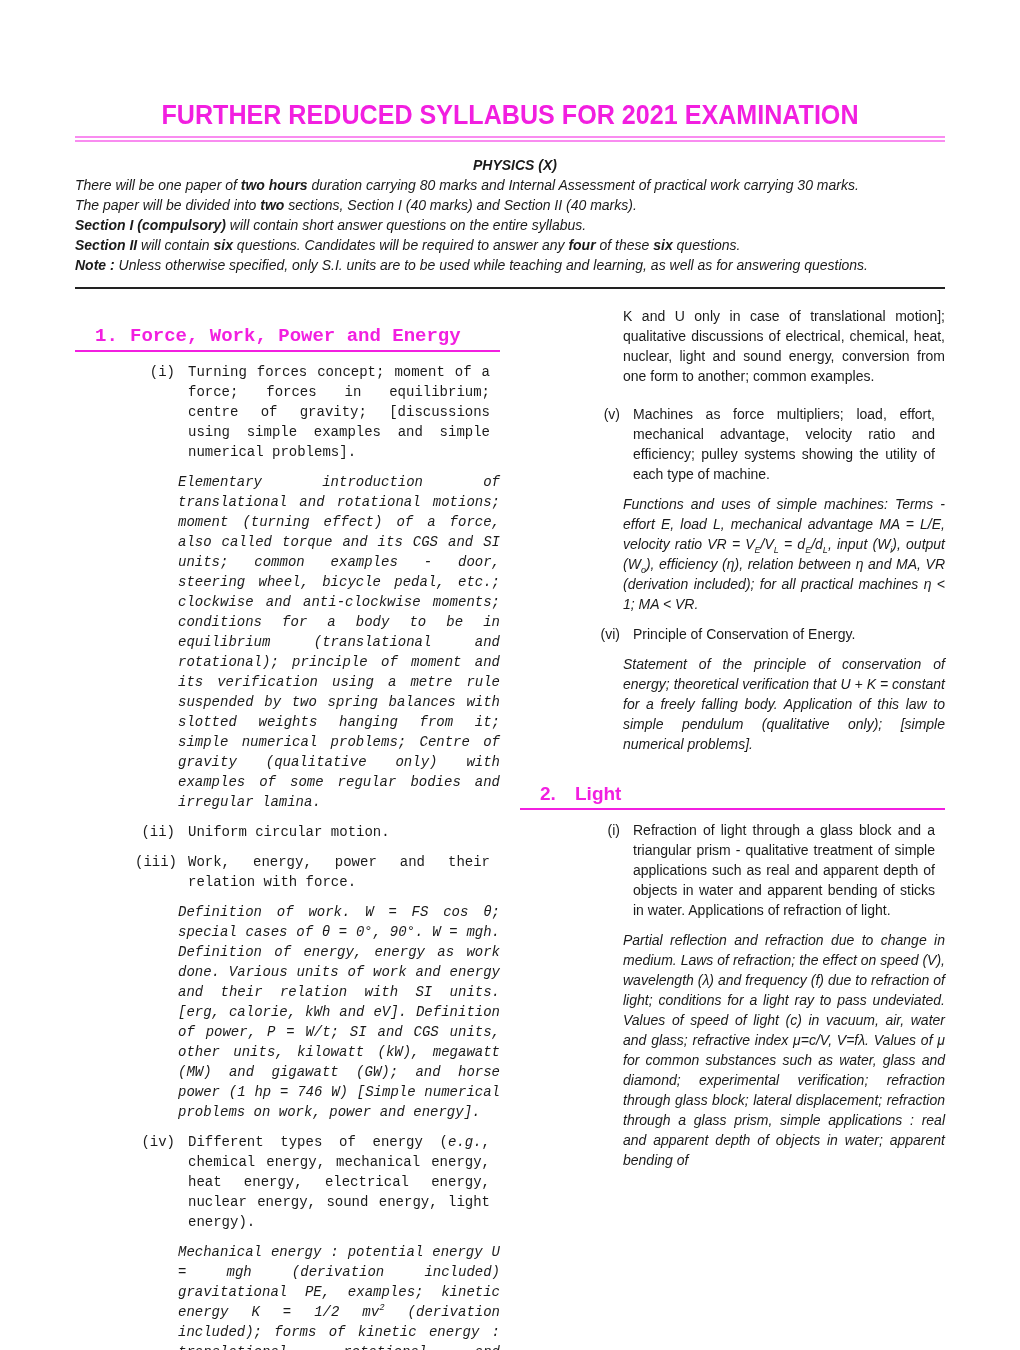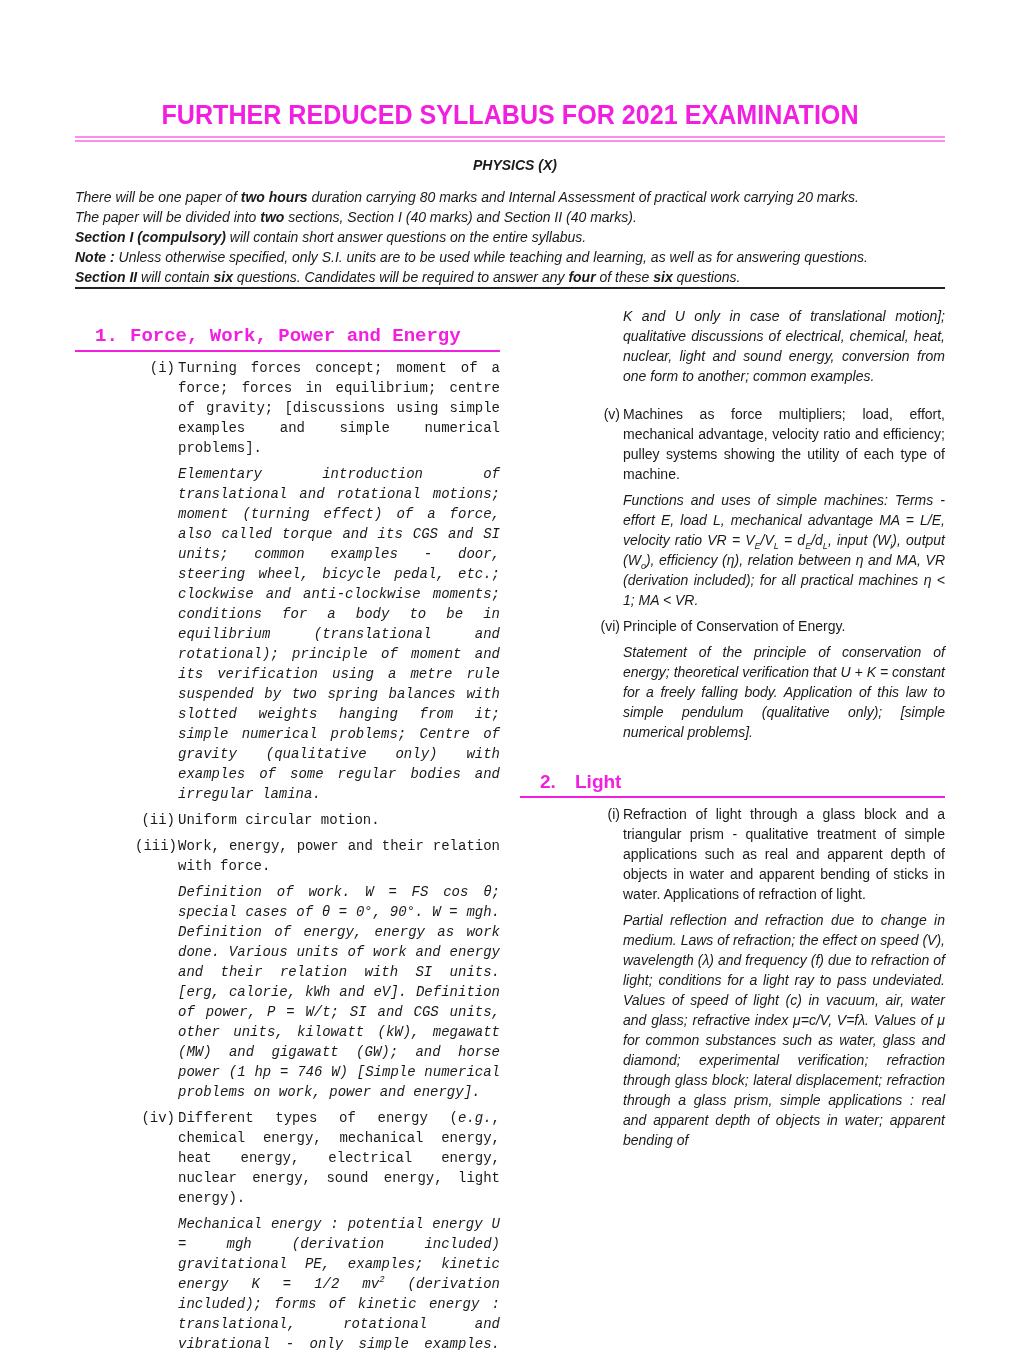--- a/index.html
+++ b/index.html
@@ -5,52 +5,52 @@
   html, body { margin: 0; padding: 0; background: #ffffff; }
   body { width: 1020px; height: 1350px; position: relative; overflow: hidden;
          font-family: "Liberation Sans", sans-serif; color: #1a1a1a; }
   .title { position: absolute; top: 100px; left: 0; width: 1020px; text-align: center;
            font-family: "Liberation Sans", sans-serif; font-weight: bold; font-size: 27px;
            color: #f21fe0; letter-spacing: 0px; transform: scaleX(0.93); transform-origin: center; }
   .title-rule1 { position: absolute; top: 136px; left: 75px; width: 870px; height: 2px; background: #f98cf0; }
   .title-rule2 { position: absolute; top: 140px; left: 75px; width: 870px; height: 2px; background: #f98cf0; }
   .intro { position: absolute; top: 155px; left: 75px; width: 880px; font-style: italic;
            font-size: 14px; line-height: 20px; }
-  .intro .subject { text-align: center; font-weight: bold; margin-bottom: 12px; }
+  .intro .subject { text-align: center; font-weight: bold; margin-bottom: 0px; }
   .intro p { margin: 0; white-space: nowrap; }
   .intro b { font-weight: bold; }
   .main-rule { position: absolute; top: 287px; left: 75px; width: 870px; height: 2px; background: #222; }
   .col { position: absolute; width: 425px; font-size: 14px; line-height: 20px; }
   .col-left { left: 75px; top: 324px; font-family: Liberation Mono, monospace; }
   .col-right { left: 520px; top: 306px; }
   .sec-head { color: #f21fe0; font-weight: bold; font-size: 19px; border-bottom: 2px solid #f21fe0;
               padding: 0 0 2px 20px; margin-bottom: 6px; height: 24px; line-height: 24px; }
   .sec-head .num { display: inline-block; width: 35px; }
   .item { position: relative; padding-left: 103px; margin-bottom: 6px; text-align: justify; }
   .item .roman { position: absolute; left: 60px; width: 40px; text-align: right; top: 0; }
-  .item .desc { margin: 0; }
+  .item .desc { margin: 10px; }
   .item .detail { margin: 6px 0 0 0; font-style: italic; text-align: justify; }
-  .cont { padding-left: 103px; font-style: italic; text-align: justify; margin-bottom: 18px; }
+  .cont { padding-left: 103px; text-align: justify; margin-bottom: 18px; }
   sub { font-size: 9px; line-height: 0; }
   sup { font-size: 9px; line-height: 0; }
 </style>
 </head>
 <body>
 
 <div class="title">FURTHER REDUCED SYLLABUS FOR 2021 EXAMINATION</div>
 <div class="title-rule1"></div>
 <div class="title-rule2"></div>
 
 <div class="intro">
   <p class="subject">PHYSICS (X)</p>
-  <p><span>There will be one paper of </span><b>two hours</b><span> duration carrying 80 marks and Internal Assessment of practical work carrying 20 marks.</span></p>
+  <p><span>There will be one paper of </span><b>two hours</b><span> duration carrying 80 marks and Internal Assessment of practical work carrying 30 marks.</span></p>
   <p><span>The paper will be divided into </span><b>two</b><span> sections, Section I (40 marks) and Section II (40 marks).</span></p>
   <p><b>Section I (compulsory)</b><span> will contain short answer questions on the entire syllabus.</span></p>
+  <p><b>Section II</b><span> will contain </span><b>six</b><span> questions. Candidates will be required to answer any </span><b>four</b><span> of these </span><b>six</b><span> questions.</span></p>
   <p><b>Note :</b><span> Unless otherwise specified, only S.I. units are to be used while teaching and learning, as well as for answering questions.</span></p>
-  <p><b>Section II</b><span> will contain </span><b>six</b><span> questions. Candidates will be required to answer any </span><b>four</b><span> of these </span><b>six</b><span> questions.</span></p>
 </div>
 
 <div class="main-rule"></div>
 
 <div class="col col-left">
   <div class="sec-head">
     <span class="num">1.</span><span>Force, Work, Power and Energy</span>
   </div>
 
   <div class="item">

